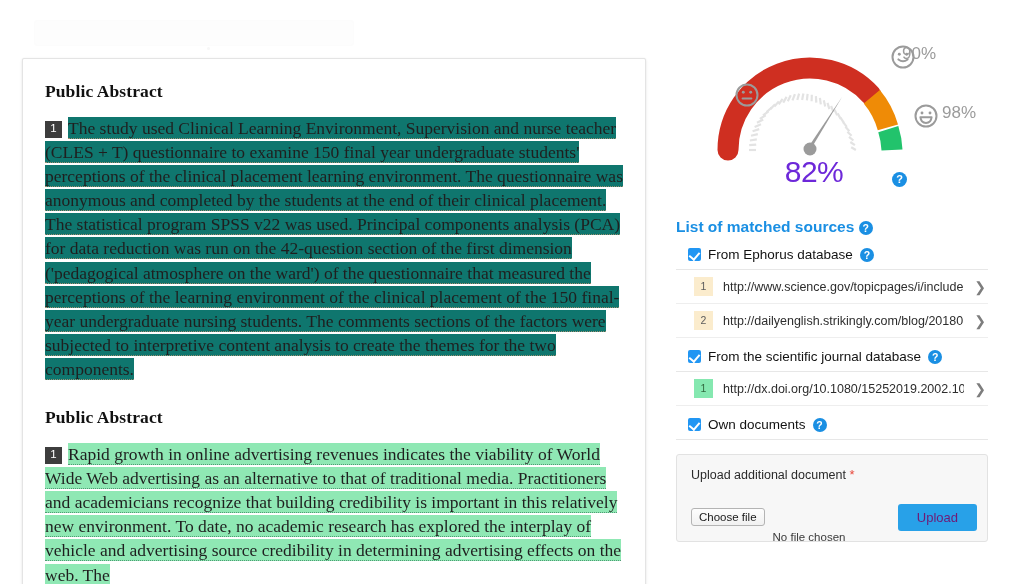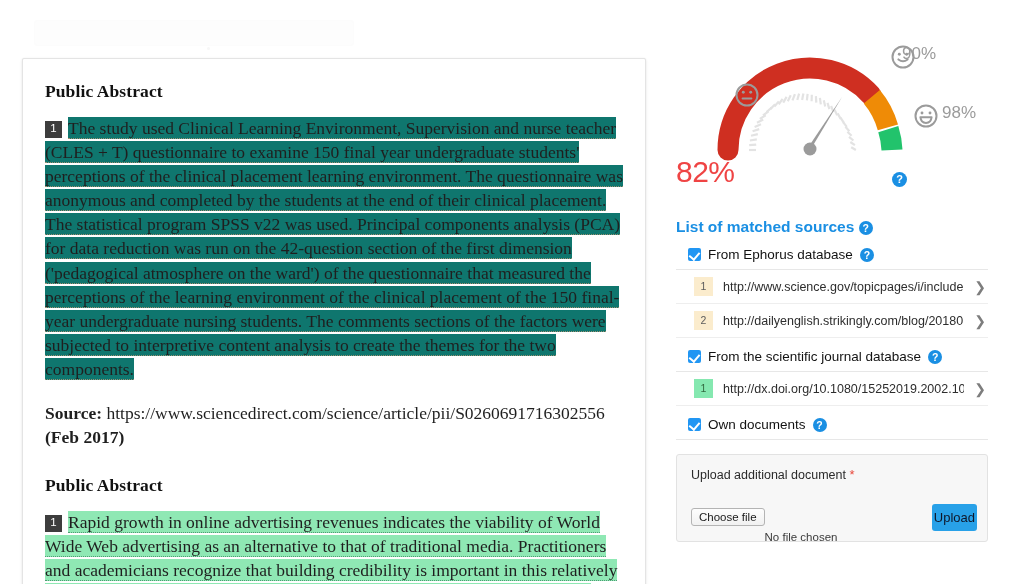--- a/index.html
+++ b/index.html
@@ -103,25 +103,25 @@
   }
 
   
   .gauge-wrap {
     position: relative;
     width: 360px; height: 214px;
   }
   .gauge-svg { position: absolute; left: 46px; top: 22px; }
   .gauge-value {
     position: absolute;
-    left: 12px; top: 155px;
+    left: 4px; top: 155px;
     width: 292px;
-    text-align: left;
+    text-align: center;
     font-size: 30px;
-    color: #ef4444;
+    color: #6d28d9;
     font-family: "Liberation Sans", sans-serif;
     letter-spacing: -0.5px;
   }
   .qmark {
     display: inline-block;
     width: 15px; height: 15px;
     border-radius: 50%;
     background: #1a8fe3;
     color: #ffffff;
     font-size: 11px;
@@ -233,62 +233,57 @@
     padding: 12px 12px 12px 14px;
     position: relative;
     height: 88px;
   }
   .up-label {
     font-size: 12.5px;
     color: #2a2a2a;
     font-weight: normal;
   }
   .req { color: #e8483c; font-size: 13px; }
-  .fileline { margin-top: 9px; display: flex; align-items: center; }
+  .fileline { margin-top: 9px; display: flex; align-items: center; gap: 8px; }
   .choose-btn {
     font-size: 11.5px;
     background: linear-gradient(#fdfdfd, #f1f1f1);
     border: 1px solid #b4b4b4;
     border-radius: 3px;
     padding: 2px 7px;
     color: #1a1a1a;
     font-family: "Liberation Sans", sans-serif;
   }
   .nofile { font-size: 11.5px; color: #3a3a3a; margin-top: 40px; }
   .upload-btn {
     position: absolute;
     right: 10px; bottom: 10px;
     background: #28a1e8;
-    color: #0f172a;
+    color: #701a75;
     border: none;
     border-radius: 3px;
     font-size: 13px;
-    padding: 6px 2px;
+    padding: 6px 19px;
     font-family: "Liberation Sans", sans-serif;
   }
 </style>
 </head>
 <body>
 
 <div class="ghost-bar">
   <span class="gt"></span>
 </div>
 <div class="ghost-dot"></div>
 
 <div class="paper">
   <div class="doc-inner">
 
     <div class="abs-title">Public Abstract</div>
     <p class="abs-body"><span class="marknum">1</span><span class="seg beige">The study used Clinical Learning Environment, Supervision and nurse teacher (CLES + T) questionnaire to examine 150 final year undergraduate students' perceptions of the clinical placement learning environment. The questionnaire was anonymous and completed by the students at the end of their clinical placement. The statistical program SPSS v22 was used. Principal components analysis (PCA) for data reduction was run on the 42-question section of the first dimension ('pedagogical atmosphere on the ward') of the questionnaire that measured the perceptions of the learning environment of the clinical placement of the 150 final-year undergraduate nursing students. The comments sections of the factors were subjected to interpretive content analysis to create the themes for the two components.</span></p>
 
-    <div class="src-line">
-      <b>Source:</b>
-      <span>https://www.sciencedirect.com/science/article/pii/S0260691716302556</span>
-      <span class="src-date">(Feb 2017)</span>
-    </div>
 
     <div class="spacer-1"></div>
 
     <div class="abs-title">Public Abstract</div>
     <p class="abs-body"><span class="marknum">1</span><span class="seg green">Rapid growth in online advertising revenues indicates the viability of World Wide Web advertising as an alternative to that of traditional media. Practitioners and academicians recognize that building credibility is important in this relatively new environment. To date, no academic research has explored the interplay of vehicle and advertising source credibility in determining advertising effects on the web. The</span></p>
 
   </div>
 </div>
 
 <div class="rightcol">

